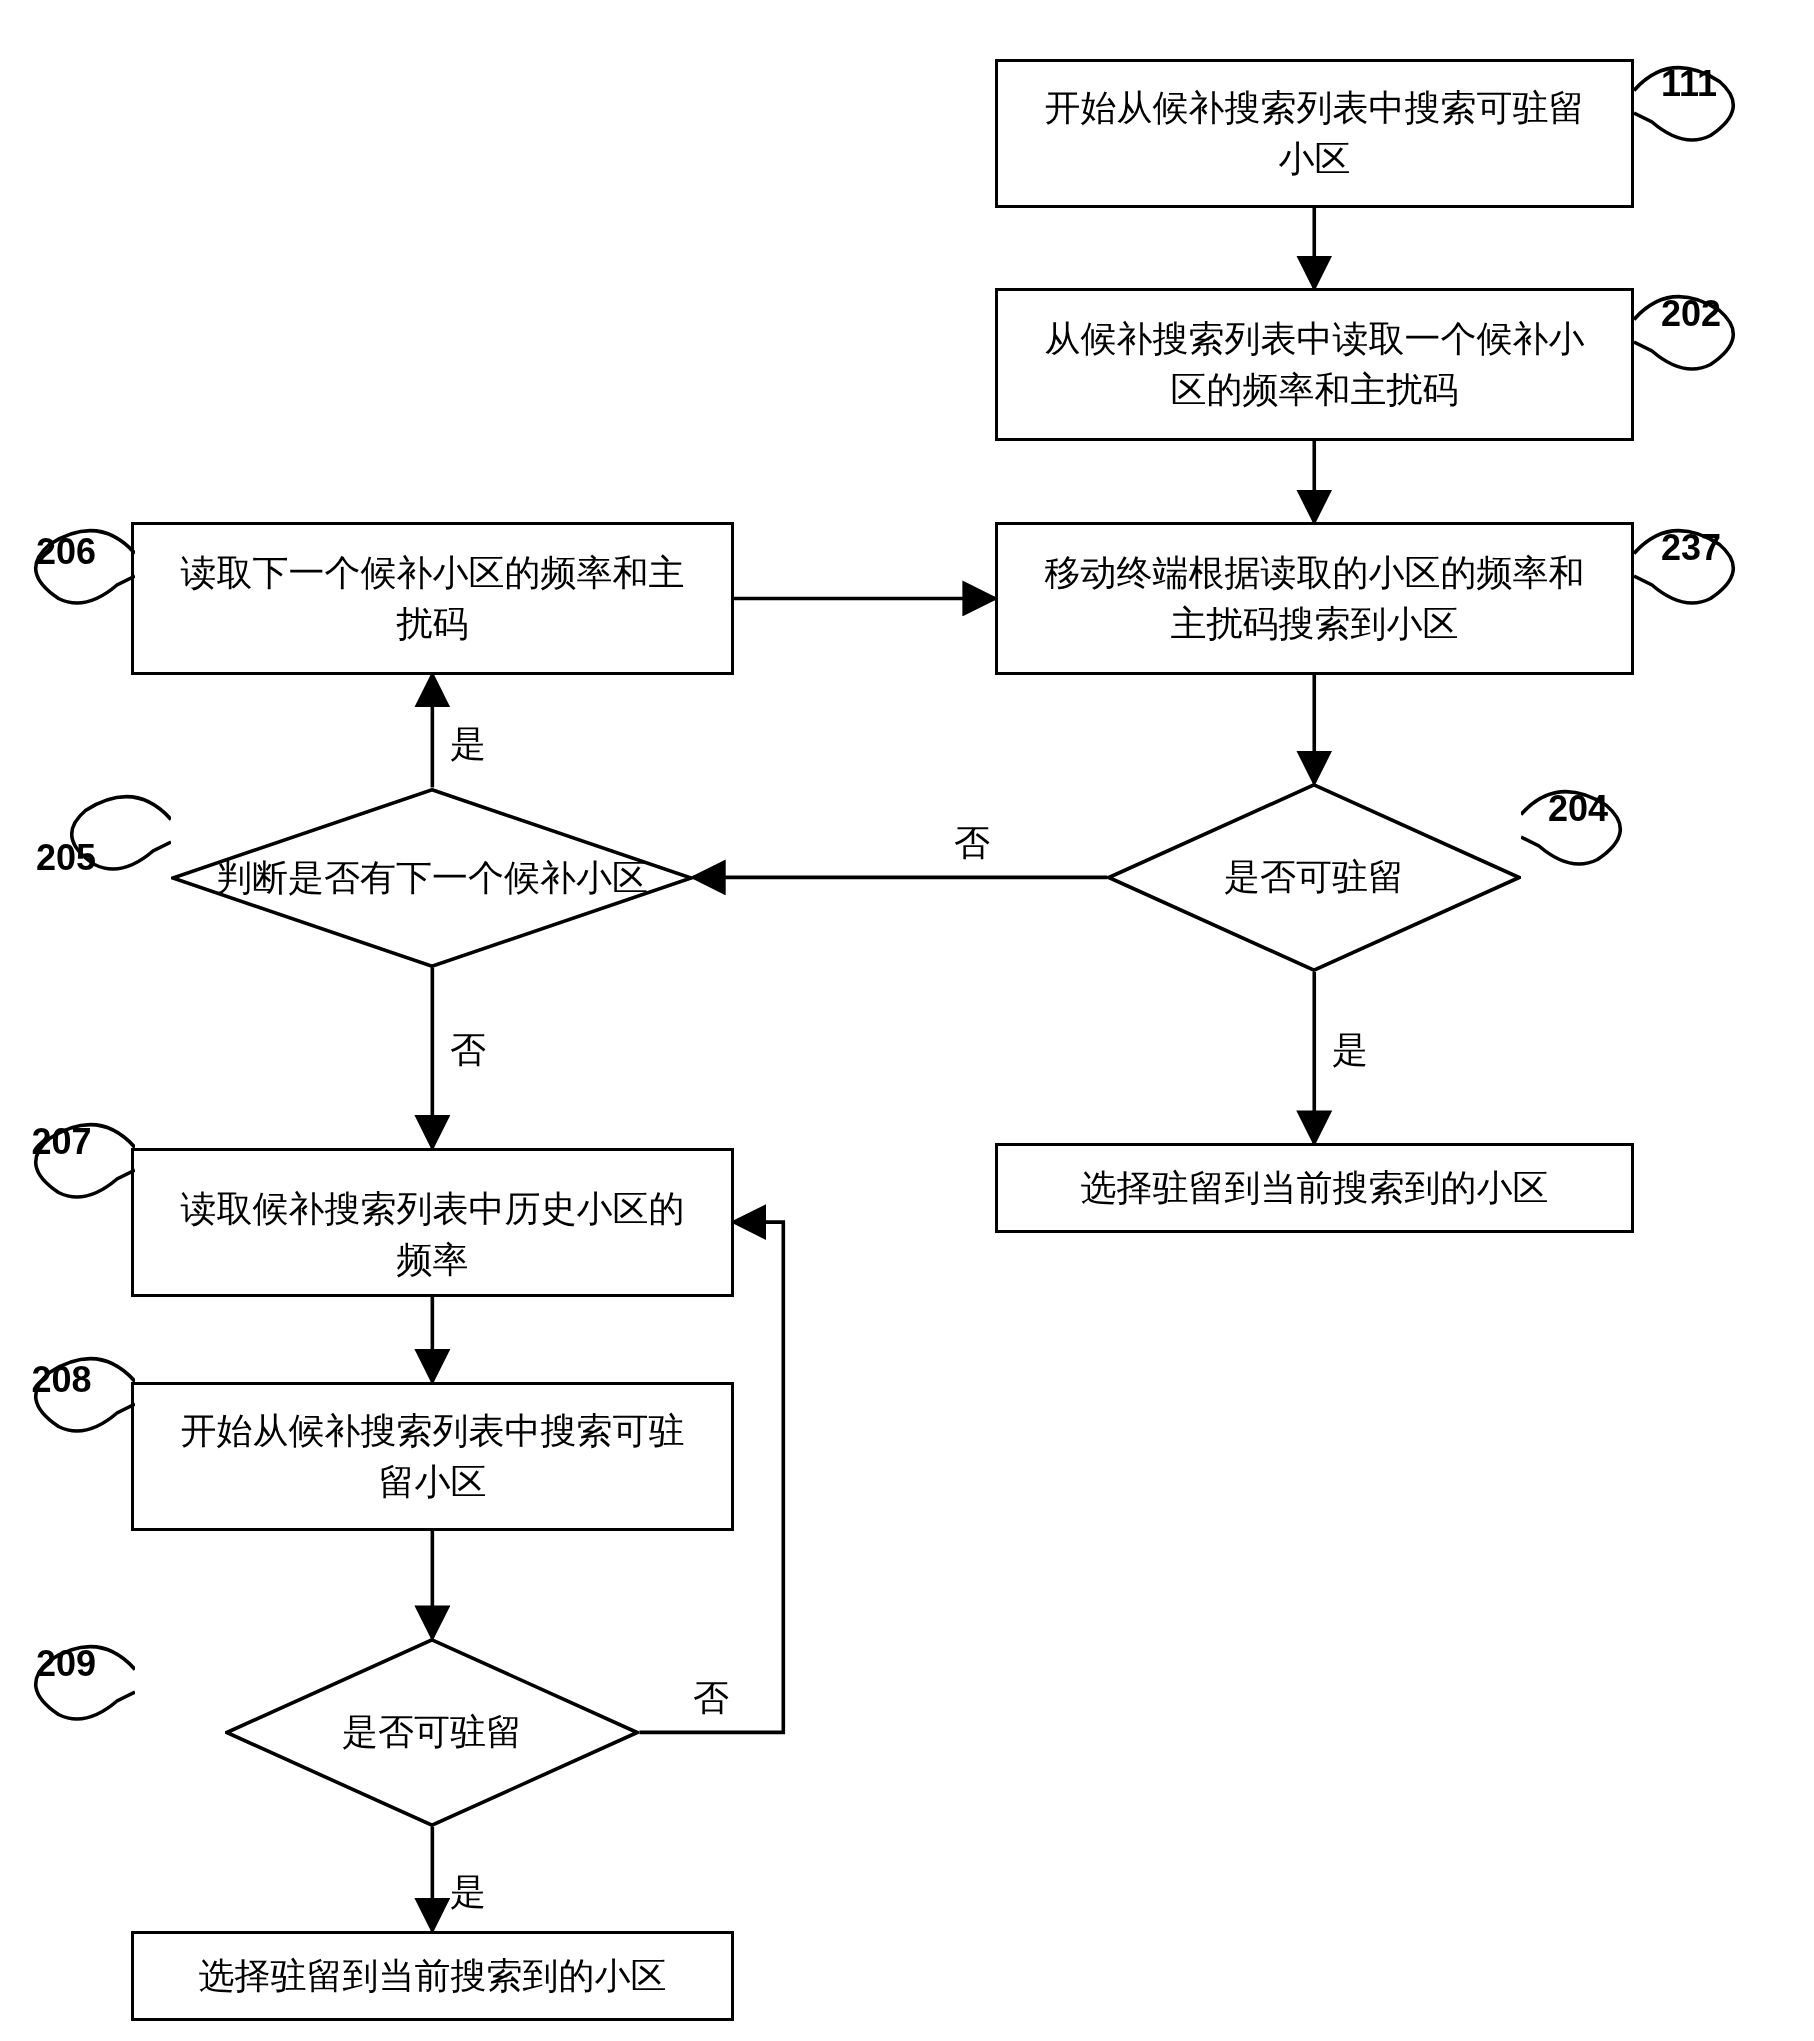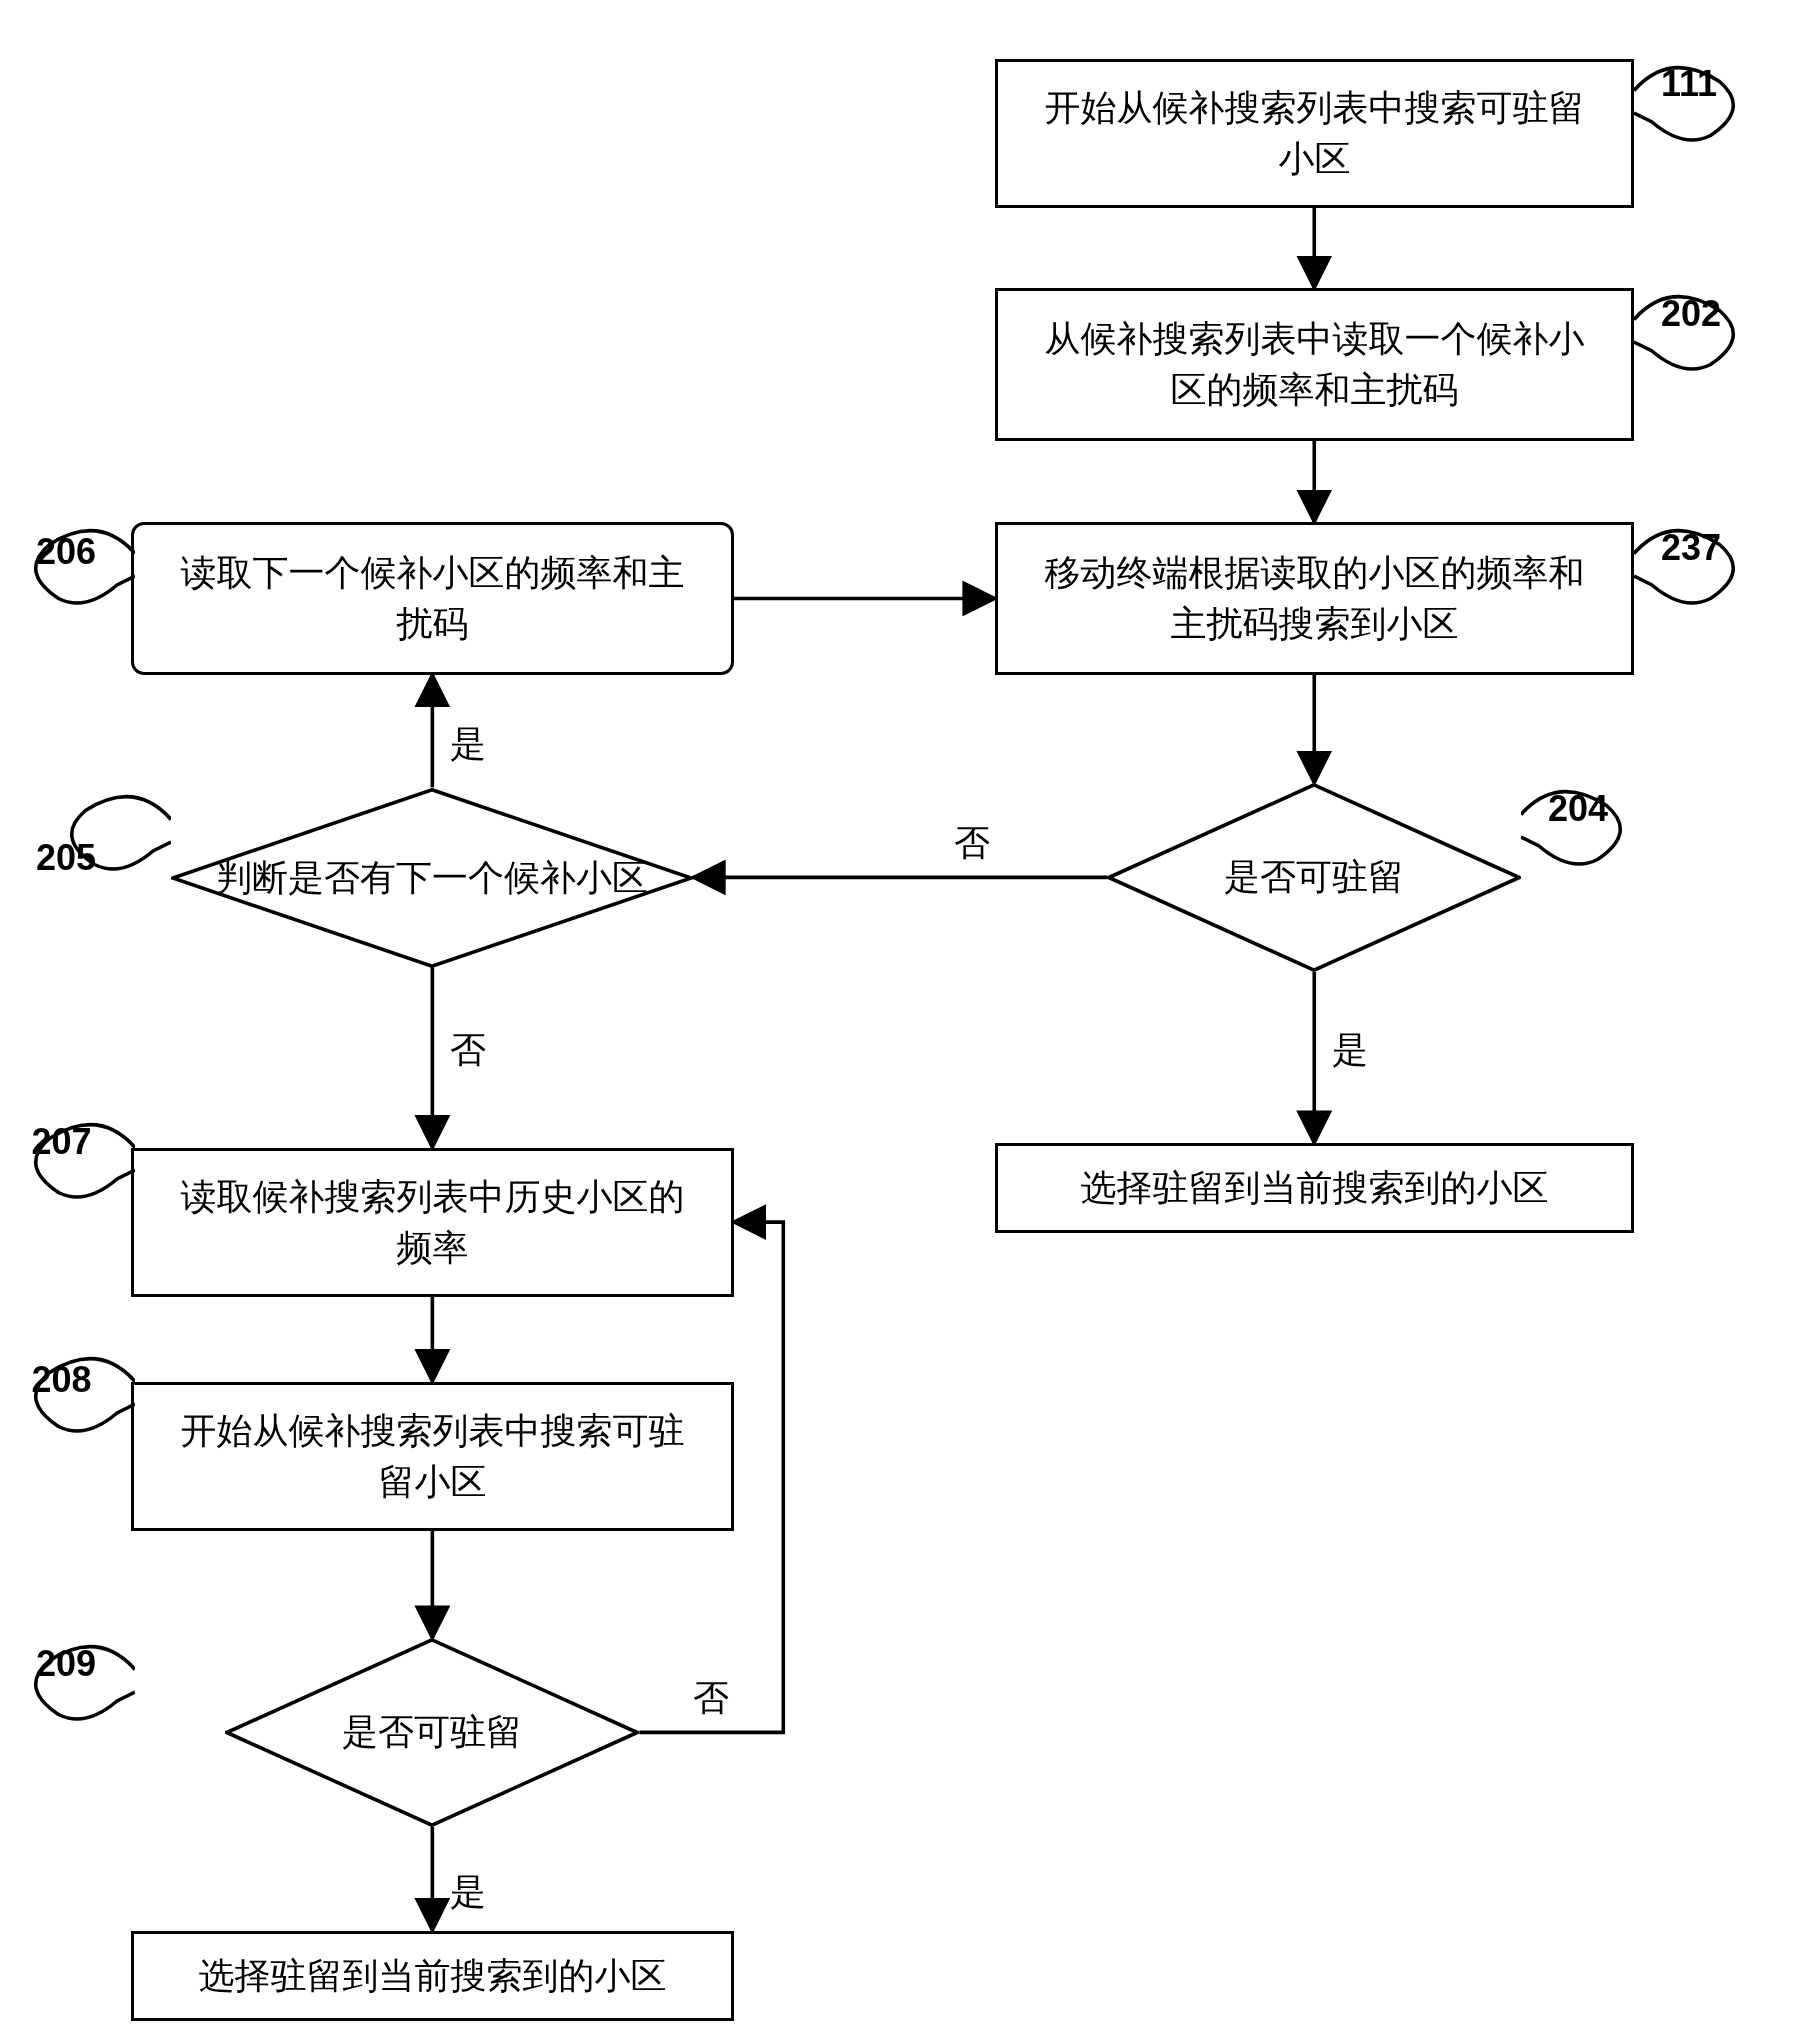--- a/index.html
+++ b/index.html
@@ -105,21 +105,21 @@
 <div class="lbl" style="left:1661px; top:293px;">202</div>
 
 <div class="box" style="left:995px; top:522px; width:639px; height:153px;">
   <span>移动终端根据读取的小区的频率和主扰码搜索到小区</span>
 </div>
 <svg class="callout" style="left:1634px; top:522px; width:108px; height:108px;" viewBox="0 0 120 120" width="108" height="108">
     <path d="M0 35 Q40 -10 95 25 Q130 55 85 85 Q55 100 20 70 L0 60" fill="none" stroke="#000" stroke-width="4"></path>
   </svg>
 <div class="lbl" style="left:1661px; top:527px;">237</div>
 
-<div class="box" style="left:131px; top:522px; width:603px; height:153px;border-radius:13px;">
+<div class="box" style="left:131px; top:522px; width:603px; height:153px;">
   <span>读取下一个候补小区的频率和主扰码</span>
 </div>
 <svg class="callout" style="left:27px; top:522px; width:108px; height:108px;" viewBox="0 0 120 120" width="108" height="108">
     <path d="M120 35 Q80 -10 25 25 Q-10 55 35 85 Q65 100 100 70 L120 60" fill="none" stroke="#000" stroke-width="4"></path>
   </svg>
 <div class="lbl" style="left:36px; top:531px;">206</div>
 
 <div class="diamond" style="left:1107px; top:783px; width:414px; height:189px;">
   <svg viewBox="0 0 460 210" preserveAspectRatio="none">
       <polygon points="230,2 458,105 230,208 2,105" fill="#fff" stroke="#000" stroke-width="4"></polygon>
@@ -139,21 +139,21 @@
 </div>
 <svg class="callout" style="left:63px; top:788px; width:108px; height:108px;" viewBox="0 0 120 120" width="108" height="108">
     <path d="M120 35 Q80 -10 25 25 Q-10 55 35 85 Q65 100 100 70 L120 60" fill="none" stroke="#000" stroke-width="4"></path>
   </svg>
 <div class="lbl" style="left:36px; top:837px;">205</div>
 
 <div class="box" style="left:995px; top:1143px; width:639px; height:90px;">
   <span>选择驻留到当前搜索到的小区</span>
 </div>
 
-<div class="box" style="left:131px; top:1148px; width:603px; height:149px;">
+<div class="box" style="left:131px; top:1148px; width:603px; height:149px;align-items:flex-end;">
   <span>读取候补搜索列表中历史小区的频率</span>
 </div>
 <svg class="callout" style="left:27px; top:1116px; width:108px; height:108px;" viewBox="0 0 120 120" width="108" height="108">
     <path d="M120 35 Q80 -10 25 25 Q-10 55 35 85 Q65 100 100 70 L120 60" fill="none" stroke="#000" stroke-width="4"></path>
   </svg>
 <div class="lbl" style="left:31.5px; top:1121px;">207</div>
 
 <div class="box" style="left:131px; top:1382px; width:603px; height:149px;">
   <span>开始从候补搜索列表中搜索可驻留小区</span>
 </div>

